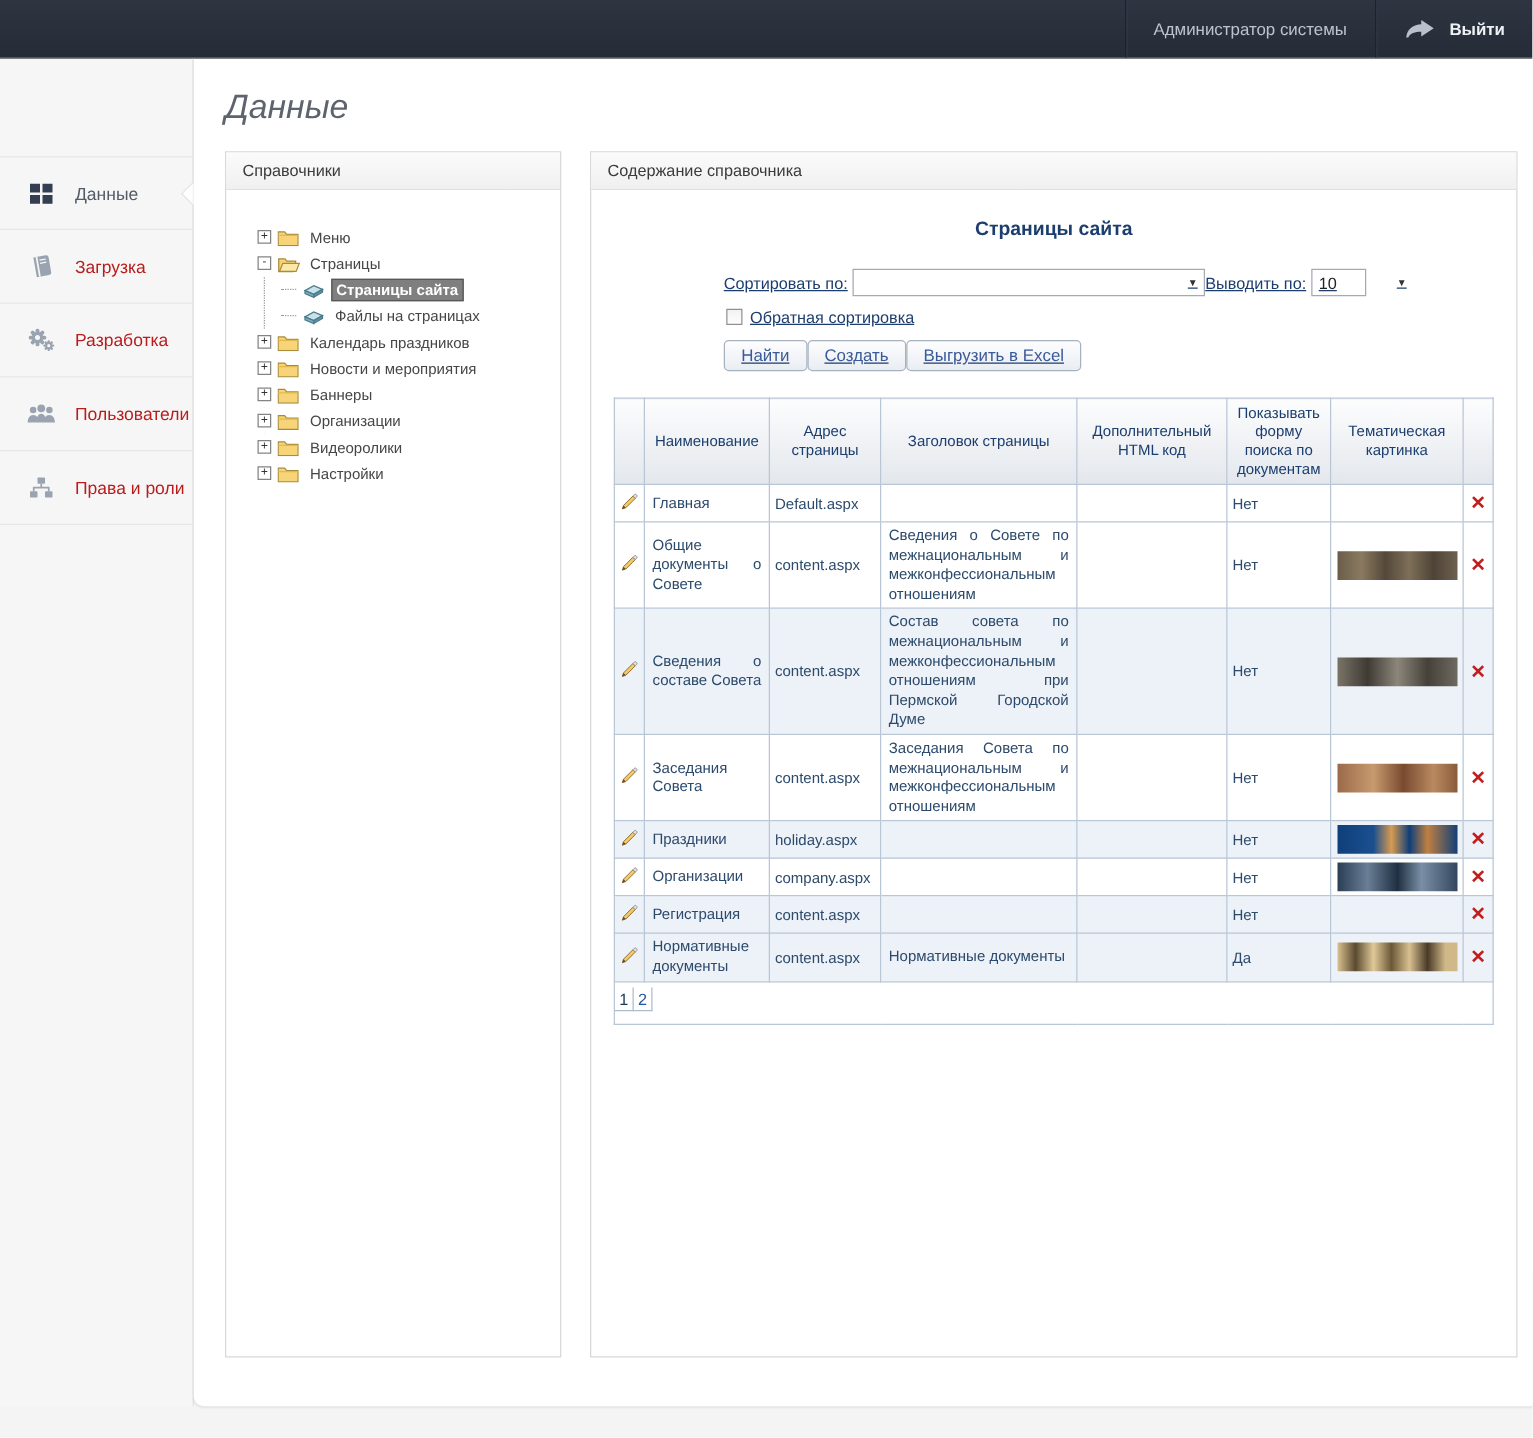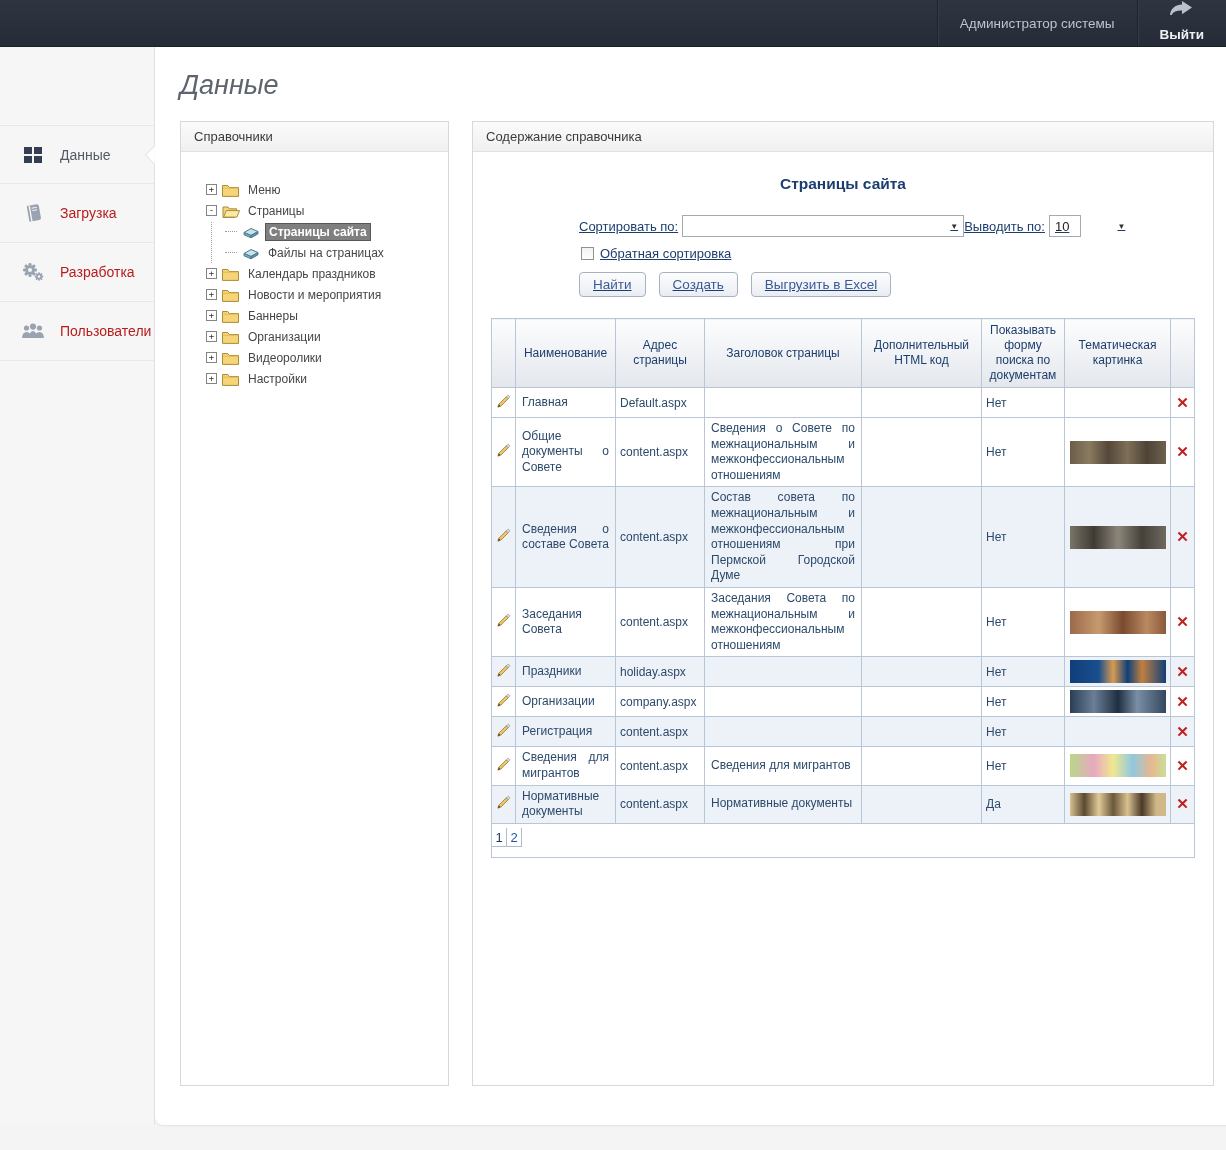--- a/index.html
+++ b/index.html
@@ -19,21 +19,21 @@
     align-items:stretch;
     border-bottom:1px solid #1b2029;
   }
   .topbar-section {
     display:flex; align-items:center;
     padding:0 22px;
     border-left:1px solid #1d222c;
     box-shadow:inset 1px 0 0 #353c49;
   }
   .topbar-user { color:#bdc4ce; font-size:13.5px; }
-  .topbar-logout { color:#eef1f4; font-size:13.5px; font-weight:bold; gap:10px; cursor:pointer;flex-direction:column; }
+  .topbar-logout { color:#eef1f4; font-size:13.5px; font-weight:bold; gap:10px; cursor:pointer; }
   .logout-icon svg { display:block; }
   
   .layout { display:flex; align-items:stretch; height:1078px; }
   .sidebar {
     width:155px; flex:0 0 155px;
     background:#f6f6f7;
     border-right:1px solid #e3e4e5;
     padding-top:78px;
   }
   .side-item {
@@ -110,28 +110,28 @@
     margin:3px 0 22px 0;
   }
   .controls { margin-left:88px; font-size:13px; color:#1c3e6e;text-decoration:underline; }
   .ctl-row1 { display:flex; align-items:center; }
   .fake-select {
     height:22px; border:1px solid #a3aab1; background:#fff;
     display:flex; align-items:center; justify-content:space-between;
     padding:0 5px; margin-left:4px; cursor:pointer; color:#222;
   }
   .sel-sort { width:282px; }
-  .sel-size { width:32px;gap:48px; }
+  .sel-size { width:44px;gap:48px; }
   .sel-arrow { font-size:8px; color:#333; }
   .ctl-row2 { display:flex; align-items:center; gap:6px; margin:9px 0 0 2px; }
   .checkbox {
     width:13px; height:13px; border:1px solid #919191;
     background:linear-gradient(#f2f2f2,#fdfdfd); cursor:pointer;
   }
-  .ctl-row3 { display:flex; gap:13px; margin:11px 0 0 0; }
+  .ctl-row3 { display:flex; margin:11px 0 0 0; }
   .btn {
     font-family:"Liberation Sans", sans-serif;
     font-size:13.5px; color:#3a5a98;
     background:linear-gradient(#fdfdfe,#e9edf3);
     border:1px solid #a7b2bf; border-radius:4px;
     padding:4px 13px; cursor:pointer;
   }
   
   table.grid {
     border-collapse:collapse; table-layout:fixed;
@@ -230,20 +230,33 @@
       <span class="icn">
         <svg width="24" height="18" viewBox="0 0 24 18" fill="currentColor">
             <circle cx="5.5" cy="6" r="2.6"></circle>
             <circle cx="18.5" cy="6" r="2.6"></circle>
             <circle cx="12" cy="4.6" r="3.1"></circle>
             <path d="M1 16 q0.4 -6 4.5 -6 q2.4 0 3.4 1.6 q1 -2.6 3.1 -2.6 q2.1 0 3.1 2.6 q1 -1.6 3.4 -1.6 q4.1 0 4.5 6 z"></path>
           </svg>
       </span>
       <span>Пользователи</span>
     </div>
+    <div class="side-item">
+      <span class="icn">
+        <svg width="20" height="18" viewBox="0 0 20 18">
+            <g fill="currentColor">
+              <rect x="7" y="1" width="6" height="5" rx="0.6"></rect>
+              <rect x="1" y="12" width="6" height="5" rx="0.6"></rect>
+              <rect x="13" y="12" width="6" height="5" rx="0.6"></rect>
+            </g>
+            <path d="M10 6 v3 M4 12 v-3 h12 v3" stroke="currentColor" stroke-width="1.4" fill="none"></path>
+          </svg>
+      </span>
+      <span>Права и роли</span>
+    </div>
   </div>
 
   <div class="main">
     <h1 class="page-title">Данные</h1>
 
     <div class="panels">
 
       <div class="panel panel-left">
         <div class="panel-header">
           <span>Справочники</span>
@@ -539,38 +552,20 @@
                 <td class="j">Регистрация</td>
                 <td>content.aspx</td>
                 <td class="j"></td>
                 <td></td>
                 <td>Нет</td>
                 <td>
                     <div class="thumb"></div>
                   </td>
                 <td class="c-del"><span class="del-x">✕</span></td>
               </tr>
-              <tr>
-                <td class="c-edit"><span class="edit-pencil">
-                      <svg width="15" height="15" viewBox="0 0 16 16">
-                        <path d="M2 14 L3 11 L11 3 L13 5 L5 13 Z" fill="#f5c96b" stroke="#8a6a20" stroke-width="0.8"></path>
-                        <path d="M11 3 L12.3 1.7 Q13 1 13.8 1.8 L14.2 2.2 Q15 3 14.3 3.7 L13 5 Z" fill="#e0e0e0" stroke="#888" stroke-width="0.7"></path>
-                        <path d="M2 14 L3 11 L4.8 12.8 Z" fill="#5a4a3a"></path>
-                      </svg>
-                    </span></td>
-                <td class="j">Сведения для мигрантов</td>
-                <td>content.aspx</td>
-                <td class="j">Сведения для мигрантов</td>
-                <td></td>
-                <td>Нет</td>
-                <td>
-                    <div class="thumb" style="background: linear-gradient(90deg, rgb(184, 216, 138), rgb(232, 168, 192) 25%, rgb(240, 232, 144) 45%, rgb(144, 200, 224) 65%, rgb(232, 184, 144) 85%, rgb(200, 224, 152));"></div>
-                  </td>
-                <td class="c-del"><span class="del-x">✕</span></td>
-              </tr>
               <tr class="alt">
                 <td class="c-edit"><span class="edit-pencil">
                       <svg width="15" height="15" viewBox="0 0 16 16">
                         <path d="M2 14 L3 11 L11 3 L13 5 L5 13 Z" fill="#f5c96b" stroke="#8a6a20" stroke-width="0.8"></path>
                         <path d="M11 3 L12.3 1.7 Q13 1 13.8 1.8 L14.2 2.2 Q15 3 14.3 3.7 L13 5 Z" fill="#e0e0e0" stroke="#888" stroke-width="0.7"></path>
                         <path d="M2 14 L3 11 L4.8 12.8 Z" fill="#5a4a3a"></path>
                       </svg>
                     </span></td>
                 <td class="j">Нормативные документы</td>
                 <td>content.aspx</td>

